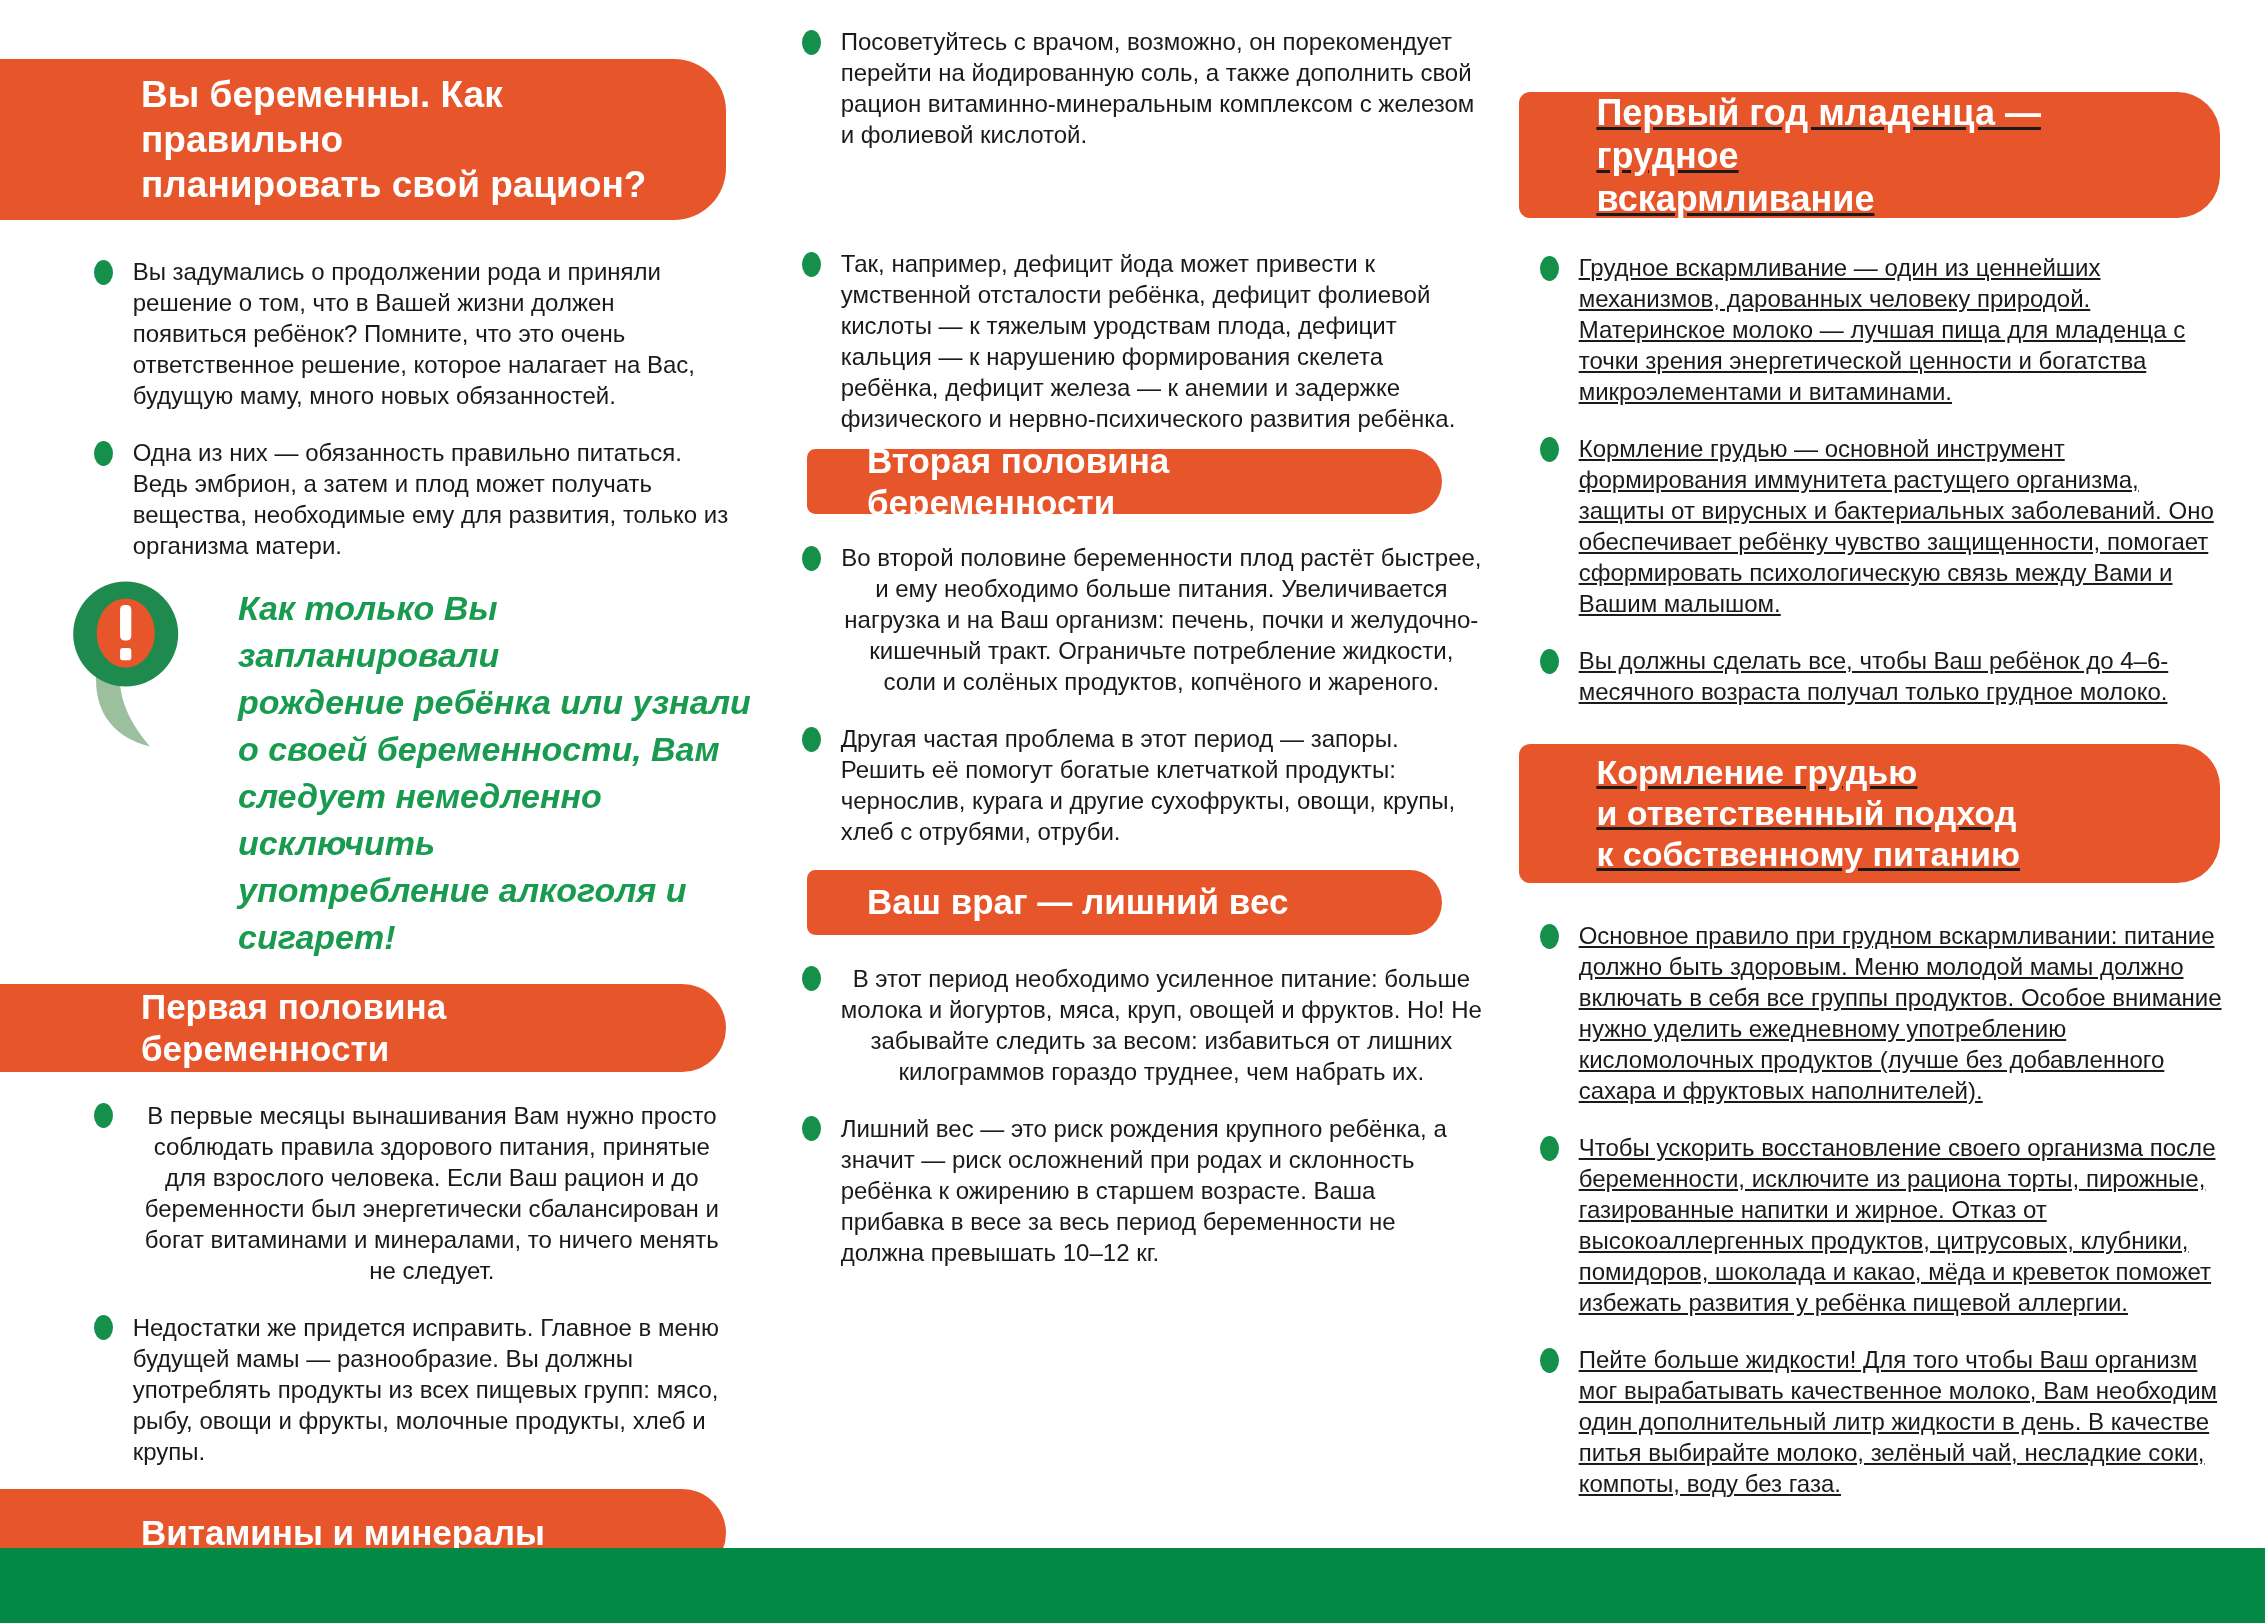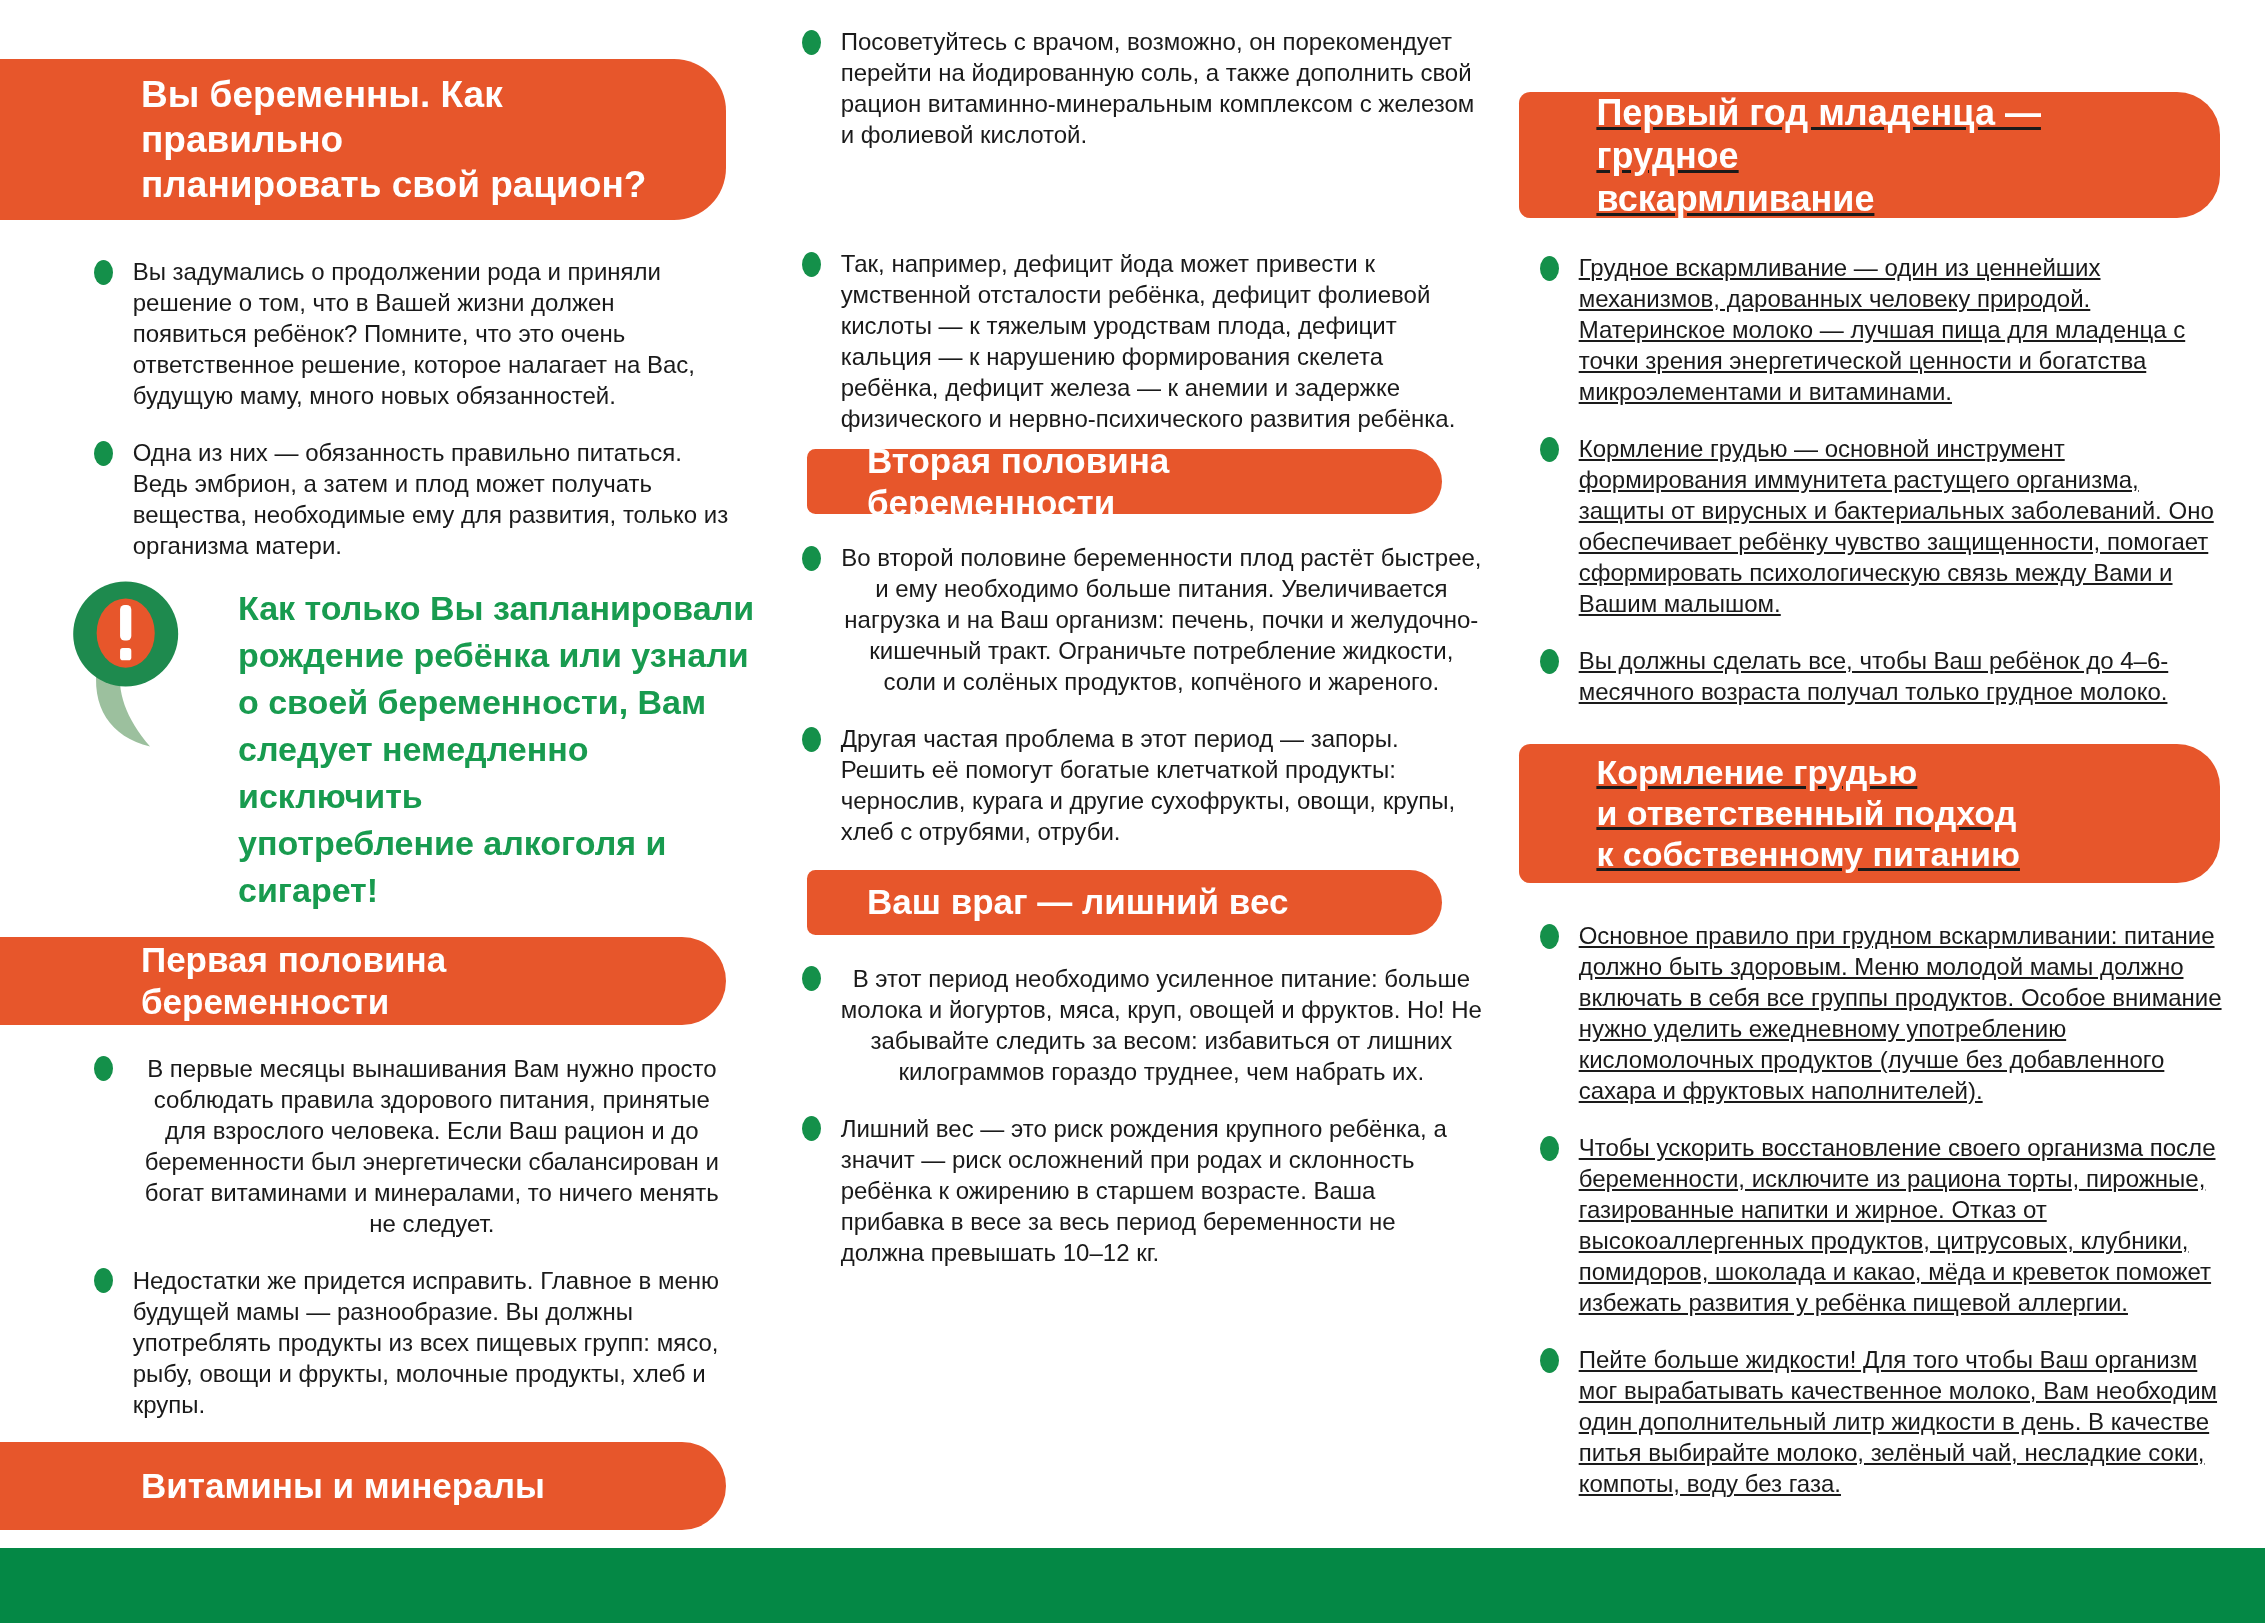--- a/index.html
+++ b/index.html
@@ -30,21 +30,21 @@
   .col1 .bullet{margin-left:94px;margin-right:24px;}
   .col2 .bullet{margin-left:47px;margin-right:28px;}
   .col3 .bullet{margin-left:30px;margin-right:37px;}
   .dot{flex:0 0 auto;width:19px;height:25px;border-radius:50%;background:#14904A;margin-top:3.7px;}
   .bullet p{margin:0 0 0 19.7px;font-size:24px;line-height:31px;}
 
   .callout{display:flex;align-items:flex-start;}
   .callout .icon-wrap{flex:0 0 auto;}
   .callout-text{
     color:#189B4F;font-weight:bold;font-size:34px;line-height:47px;
-    white-space:pre-line;margin:0;
+    white-space:pre-line;margin:0;font-style:italic;
   }
   .col1 .callout{margin-top:13px;}
   .col1 .callout .icon-wrap{margin-left:58px;}
   .col1 .callout-text{margin-left:39px;margin-top:11.2px;}
   .col2 .callout{margin-top:60px;}
   .col2 .callout .icon-wrap{margin-left:49px;}
   .col2 .callout-text{margin-left:41px;margin-top:13px;}
 
   .mt38{margin-top:36px;} .mt28{margin-top:26px;} .mt30{margin-top:28px;text-align:center;}
   .mt24{margin-top:22.5px;} .mt105{margin-top:98px;} .mt16{margin-top:15px;}

